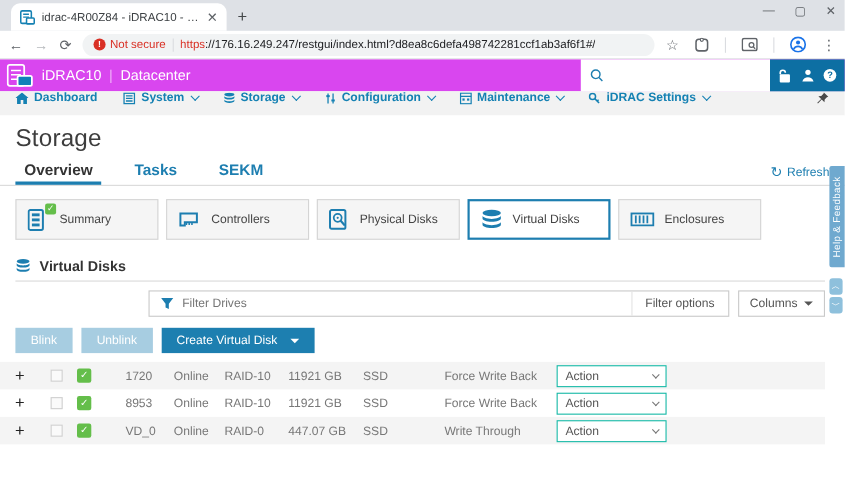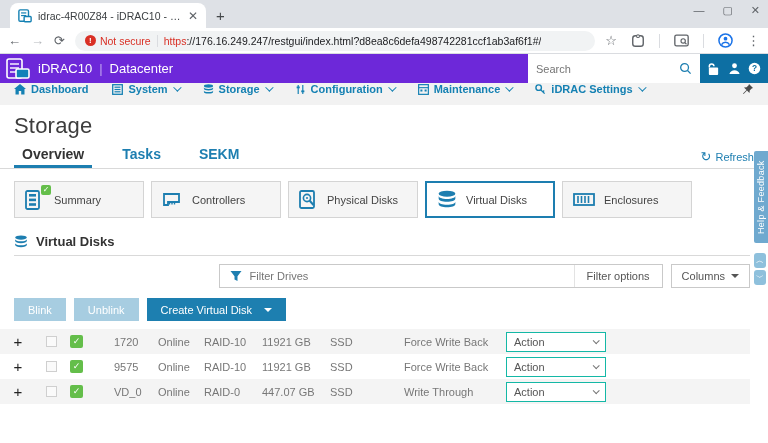--- a/index.html
+++ b/index.html
@@ -20,21 +20,21 @@
   .notsecure { display:flex; align-items:center; gap:4px; color:#d93025; font-size:10.5px; white-space:nowrap; }
   .ns-icon { width:11px; height:11px; border-radius:50%; background:#d93025; color:#fff; font-size:8px; line-height:11px; text-align:center; font-weight:bold; }
   .url { font-size:10.5px; color:#202124; white-space:nowrap; overflow:hidden; }
   .url .scheme { color:#d93025; }
   .omni-divider { width:1px; height:12px; background:#dadce0; }
   .tb-icons { display:flex; align-items:center; gap:14px; color:#5f6368; }
   .tb-icon { font-size:13px; }
   .tb-divider { width:1px; height:14px; background:#dadce0; }
 
   
-  .idrac-header { height:29px; background:#6d28d9; display:flex; align-items:center; padding-left:6px; color:#fff; }
+  .idrac-header { height:29px; background:#d946ef; display:flex; align-items:center; padding-left:6px; color:#fff; }
   .logo { width:24px; height:22px; margin-right:8px; }
   .brand { font-size:13px; display:flex; align-items:center; gap:7px; }
   .brand .sep { opacity:.55; font-weight:300; }
   .hdr-right { margin-left:auto; display:flex; align-items:stretch; height:100%; }
   .searchbox { width:172px; background:#fff; display:flex; align-items:center; padding:0 8px; margin:0; }
   .searchbox input { border:0; outline:0; flex:1; font-size:11px; color:#333; font-family:"Liberation Sans",sans-serif; background:transparent; }
   .hdr-icons { width:68px; background:#0d6fa3; display:flex; align-items:center; justify-content:space-evenly; }
 
   
   .mainnav { height:22px; background:#f2f2f2; display:flex; align-items:flex-start; padding:0 14px; gap:24px; }
@@ -54,21 +54,21 @@
   .cards { display:flex; gap:7px; padding:12px 14px 10px; }
   .card { width:130px; height:37px; background:#f5f5f5; border:1px solid #d4d4d4; display:flex; align-items:center; gap:9px; padding-left:10px; font-size:11px; color:#444; cursor:pointer; position:relative; }
   .card.selected { background:#fff; border:2px solid #1d7eb0; }
   .card .icon-wrap { position:relative; width:20px; height:20px; flex:0 0 20px; }
   .badge { position:absolute; top:-5px; right:-6px; width:10px; height:10px; background:#64be4a; border-radius:2px; color:#fff; font-size:8px; line-height:10px; text-align:center; }
 
   .section-head { display:flex; align-items:center; gap:8px; padding:6px 14px 6px; font-size:13px; font-weight:700; color:#333; }
   .section-rule { border-bottom:1px solid #d9d9d9; margin:0 18px 0 14px; }
 
   .filter-row { display:flex; justify-content:flex-end; align-items:center; gap:8px; padding:8px 18px 6px 14px; }
-  .filterbox { width:444px; height:24px; border:1px solid #c9c9c9; display:flex; align-items:center; }
+  .filterbox { width:528px; height:24px; border:1px solid #c9c9c9; display:flex; align-items:center; }
   .filterbox .funnel { margin:0 8px 0 10px; }
   .filterbox input { border:0; outline:0; flex:1; font-size:11px; color:#444; font-family:"Liberation Sans",sans-serif; }
   .filter-options { font-size:11px; color:#555; padding:0 12px; border-left:1px solid #e3e3e3; height:100%; display:flex; align-items:center; cursor:pointer; white-space:nowrap; }
   .columns-btn { height:24px; border:1px solid #c9c9c9; background:#fff; font-size:11px; color:#555; padding:0 10px; display:flex; align-items:center; gap:6px; cursor:pointer; white-space:nowrap; }
   .columns-btn .dn { width:0; height:0; border-left:4px solid transparent; border-right:4px solid transparent; border-top:4px solid #555; }
 
   .btn-row { display:flex; gap:8px; padding:4px 14px 8px; }
   .btn { height:23px; font-size:11px; border:0; color:#fff; padding:0 14px; display:flex; align-items:center; gap:7px; font-family:"Liberation Sans",sans-serif; }
   .btn.disabled { background:#a7cde1; cursor:default; }
   .btn.primary { background:#1d7fb0; cursor:pointer;gap:12px; }
@@ -157,21 +157,20 @@
       <line x1="4" y1="14" x2="13" y2="14" stroke="#fff" stroke-width="1.4"></line>
       <rect x="10" y="11" width="13" height="9" rx="1.5" fill="#1181b9" stroke="#fff" stroke-width="1.6"></rect>
     </svg>
   <div class="brand">
     <span>iDRAC10</span>
     <span class="sep">|</span>
     <span>Datacenter</span>
   </div>
   <div class="hdr-right">
     <div class="searchbox">
-      <input placeholder="Search" style="">
       <svg width="13" height="13" viewBox="0 0 14 14">
           <circle cx="6" cy="6" r="4.2" fill="none" stroke="#1d7eb0" stroke-width="1.4"></circle>
           <line x1="9.2" y1="9.2" x2="12.5" y2="12.5" stroke="#1d7eb0" stroke-width="1.4"></line>
         </svg>
     </div>
     <div class="hdr-icons">
       <svg width="13" height="14" viewBox="0 0 14 15">
           <rect x="2" y="6" width="10" height="8" rx="1" fill="#fff"></rect>
           <path d="M4.5 6V4.5a2.5 2.5 0 0 1 5 0" fill="none" stroke="#fff" stroke-width="1.6" transform="translate(-2,0)"></path>
         </svg>
@@ -360,21 +359,21 @@
           <span>Action</span>
           <span class="v"></span>
         </span>
       <span class="c"></span>
     </div>
 
     <div class="trow">
       <span class="expander">+</span>
       <span class="cb dis"></span>
       <span class="okchip">✓</span>
-      <span class="c">9575</span>
+      <span class="c">8953</span>
       <span class="c">Online</span>
       <span class="c">RAID-10</span>
       <span class="c">11921 GB</span>
       <span class="c">SSD</span>
       <span class="c">Force Write Back</span>
       <span class="action-sel">
           <span>Action</span>
           <span class="v"></span>
         </span>
       <span class="c"></span>

